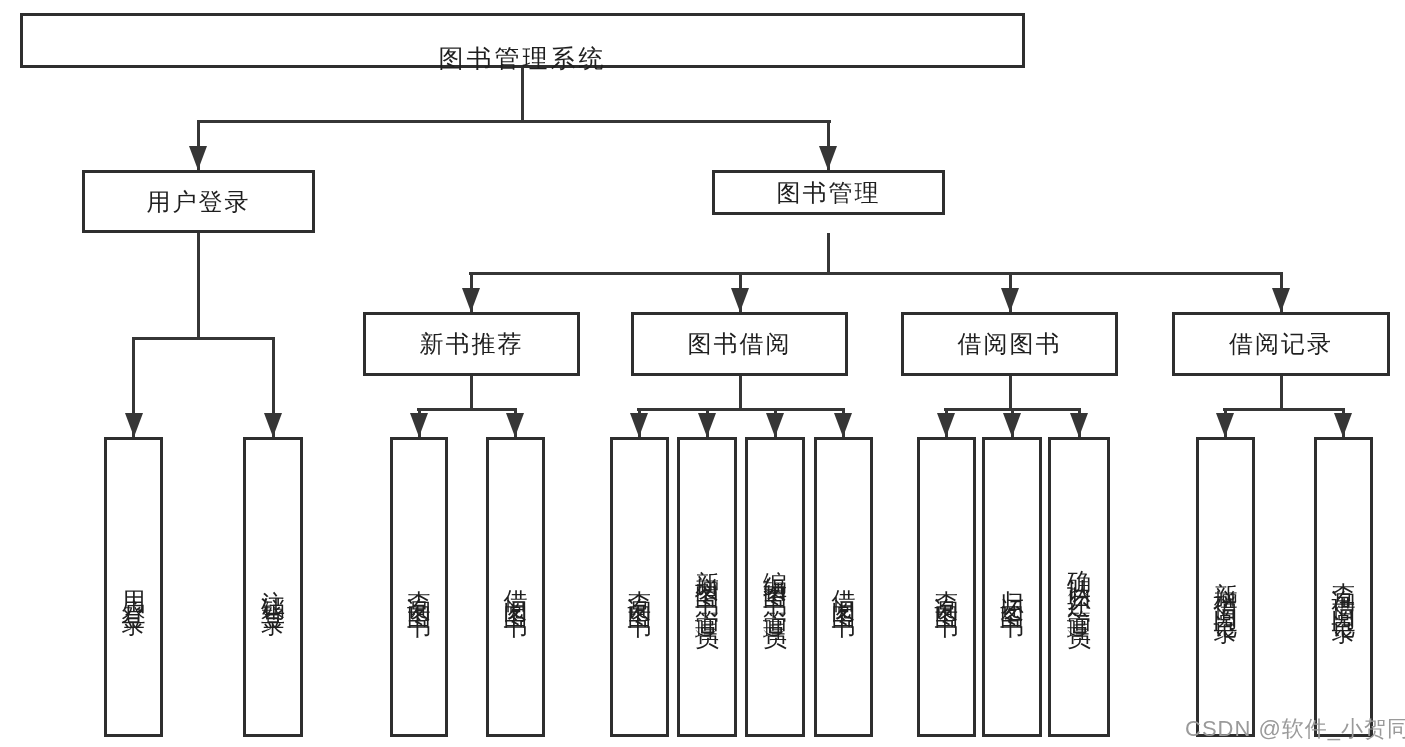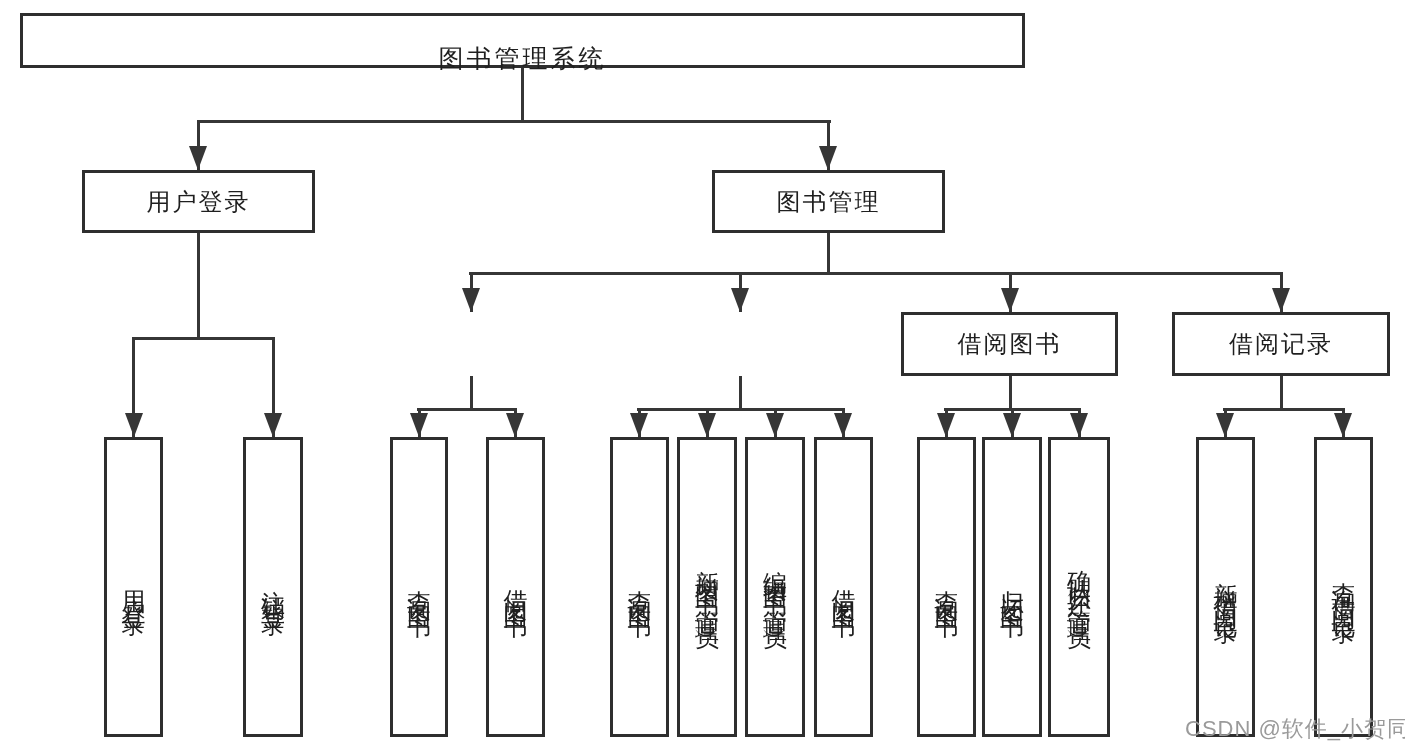--- a/index.html
+++ b/index.html
@@ -89,24 +89,30 @@
   <div class="ln-v" style="left:1342px;top:408px;height:29px;"></div>
   <div class="arrow" style="left:1334px;top:413px;"></div>
 
   <div class="node root" style="left:20px;top:13px;width:1005px;height:55px;">
     <span class="lbl">图书管理系统</span>
   </div>
 
   <div class="node" style="left:82px;top:170px;width:233px;height:63px;">
     <span class="lbl">用户登录</span>
   </div>
-  <div class="node" style="left:712px;top:170px;width:233px;height:63px;">
+  <div class="node" style="left:712px;top:170px;width:233px;height:45px;">
     <span class="lbl">图书管理</span>
   </div>
 
+  <div class="node" style="left:363px;top:312px;width:217px;height:64px;">
+    <span class="lbl">新书推荐</span>
+  </div>
+  <div class="node" style="left:631px;top:312px;width:217px;height:64px;">
+    <span class="lbl">图书借阅</span>
+  </div>
   <div class="node" style="left:901px;top:312px;width:217px;height:64px;">
     <span class="lbl">借阅图书</span>
   </div>
   <div class="node" style="left:1172px;top:312px;width:218px;height:64px;">
     <span class="lbl">借阅记录</span>
   </div>
 
   <div class="node v" style="left:104px;top:437px;width:59px;height:300px;">
     <span class="lbl">用户登录</span>
   </div>

